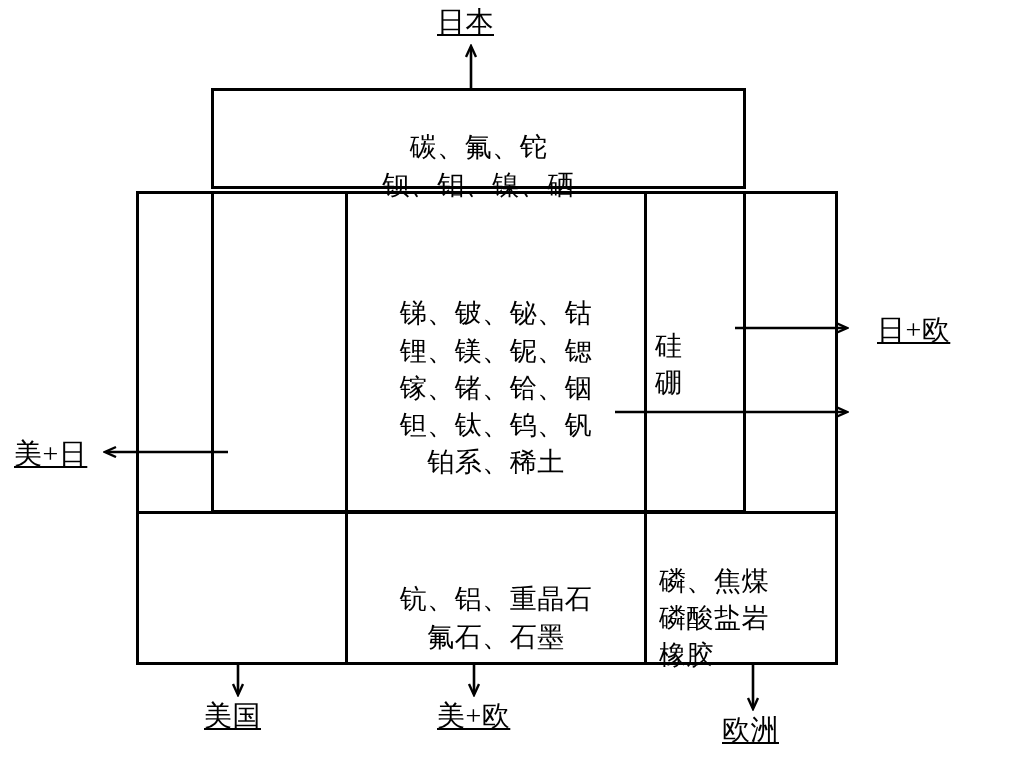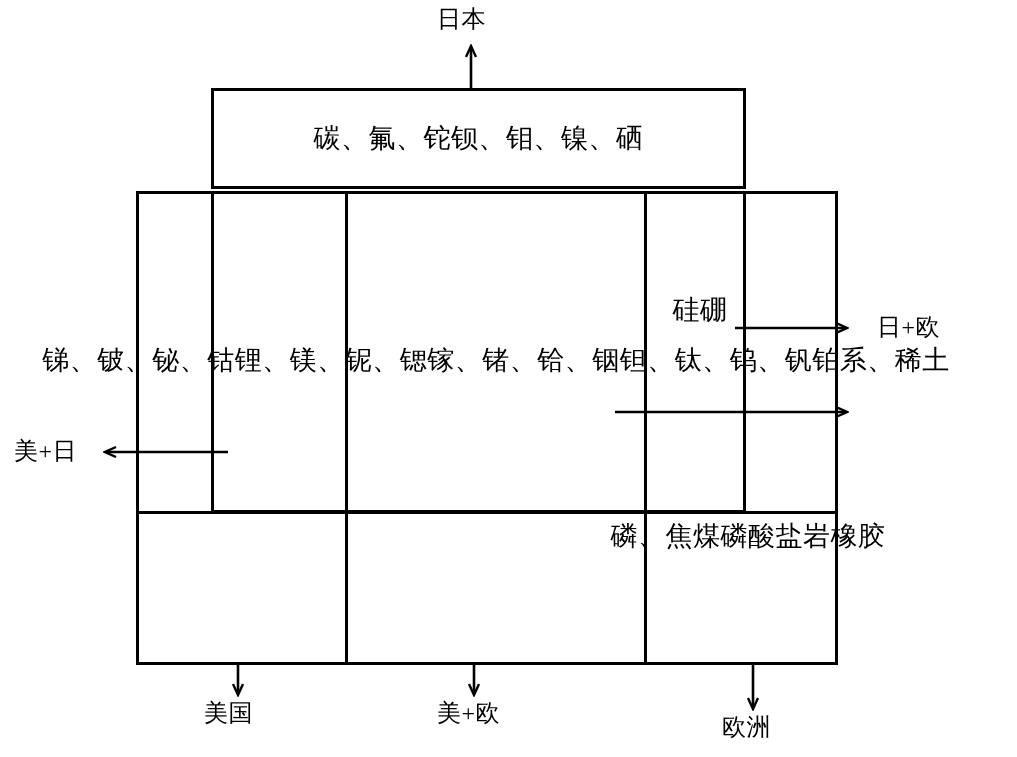--- a/index.html
+++ b/index.html
@@ -22,33 +22,35 @@
     position: absolute;
     border: 3px solid #000000;
     box-sizing: border-box;
     background: transparent;
   }
 
   .cell-text {
     position: absolute;
     box-sizing: border-box;
     display: flex;
-    flex-direction: row;
+    flex-direction: column;
     align-items: center;
     justify-content: center;
     text-align: center;
     font-size: 27px;
     line-height: 1.38;
     white-space: pre;
     letter-spacing: 0.5px;
+    margin-top: 28px;
   }
 
   .label {
     position: absolute;
-    font-size: 24px;
+    font-size: 28px;
+    text-decoration: underline;
     text-underline-offset: 3px;
     white-space: nowrap;
     letter-spacing: 0.5px;
   }
 
   
   #arrows {
     position: absolute;
     left: 0;
     top: 0;
@@ -109,20 +111,24 @@
     <div>钽、钛、钨、钒</div>
     <div>铂系、稀土</div>
   </div>
 
   <div class="cell-text" style="left:655px; top:292px; width:90px; height:90px; align-items:flex-start; text-align:left;">
     <div>硅</div>
     <div>硼</div>
   </div>
 
 
+  <div class="cell-text" style="left:347px; top:518px; width:298px; height:145px;">
+    <div>钪、铝、重晶石</div>
+    <div>氟石、石墨</div>
+  </div>
 
   <div class="cell-text" style="left:649px; top:518px; width:188px; height:145px; align-items:flex-start; text-align:left; padding-left:10px;">
     <div>磷、焦煤</div>
     <div>磷酸盐岩</div>
     <div>橡胶</div>
   </div>
 
   <div class="label" style="left:437px; top:3px;">日本</div>
 
   <div class="label" style="left:869px; top:311px;margin-left:8px;">日+欧</div>

